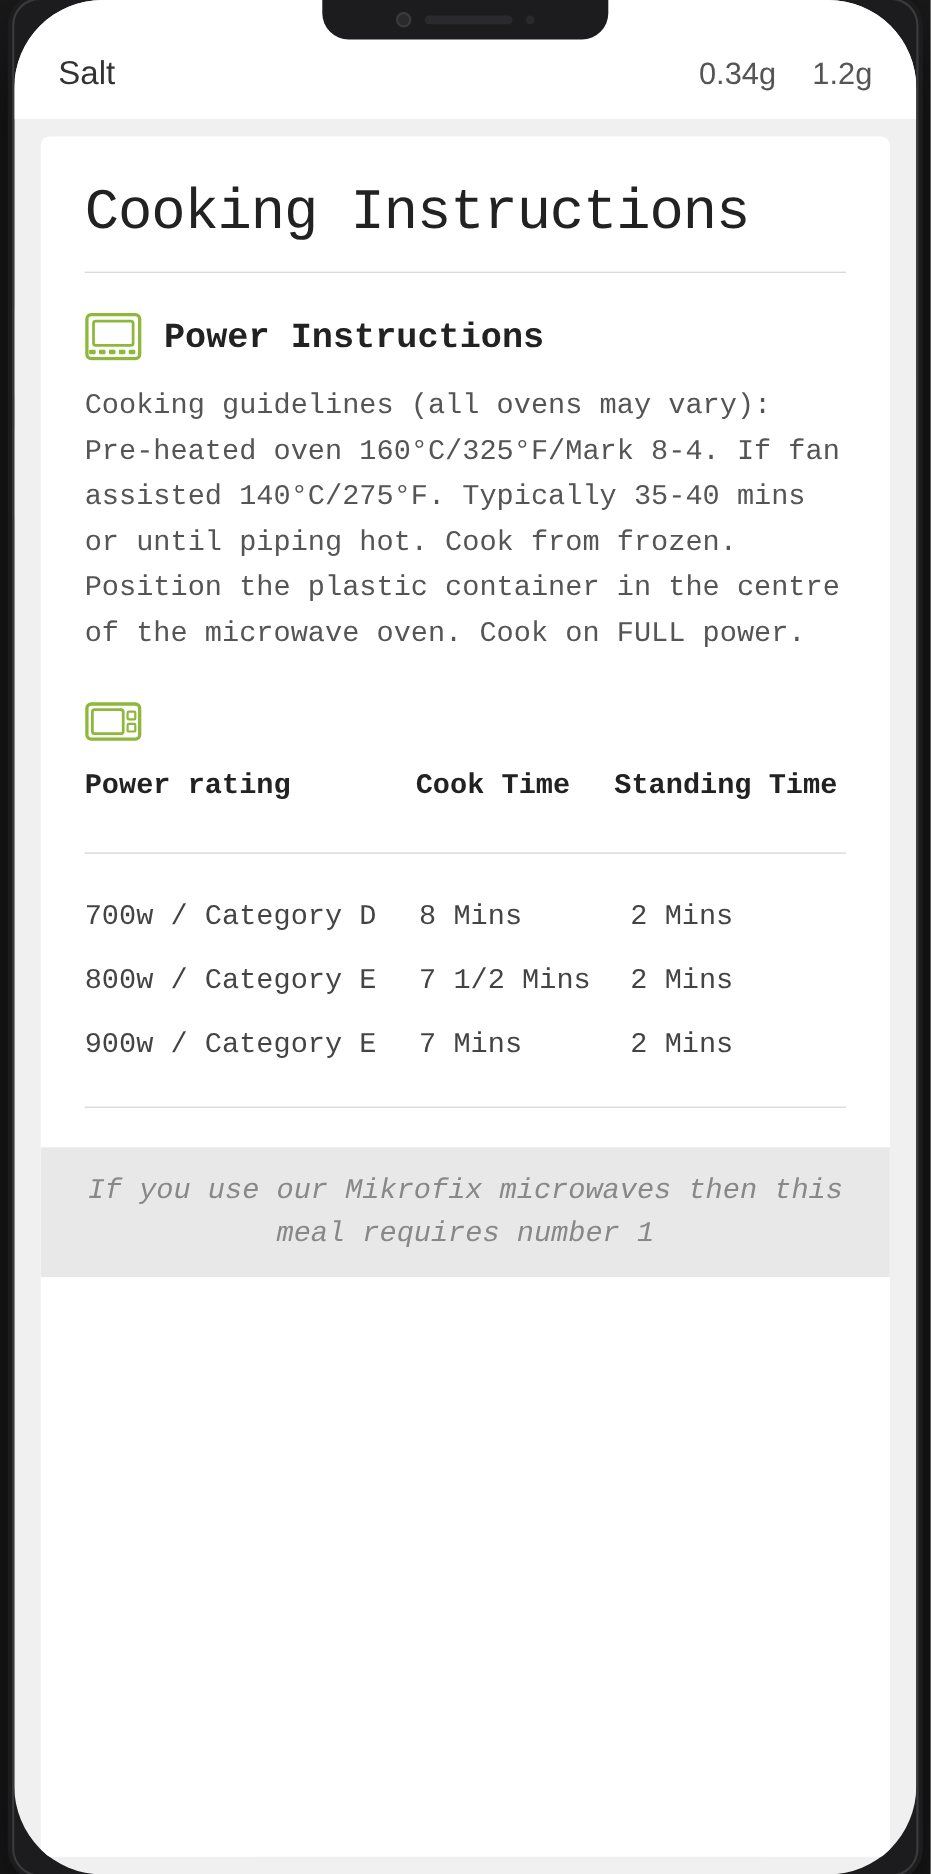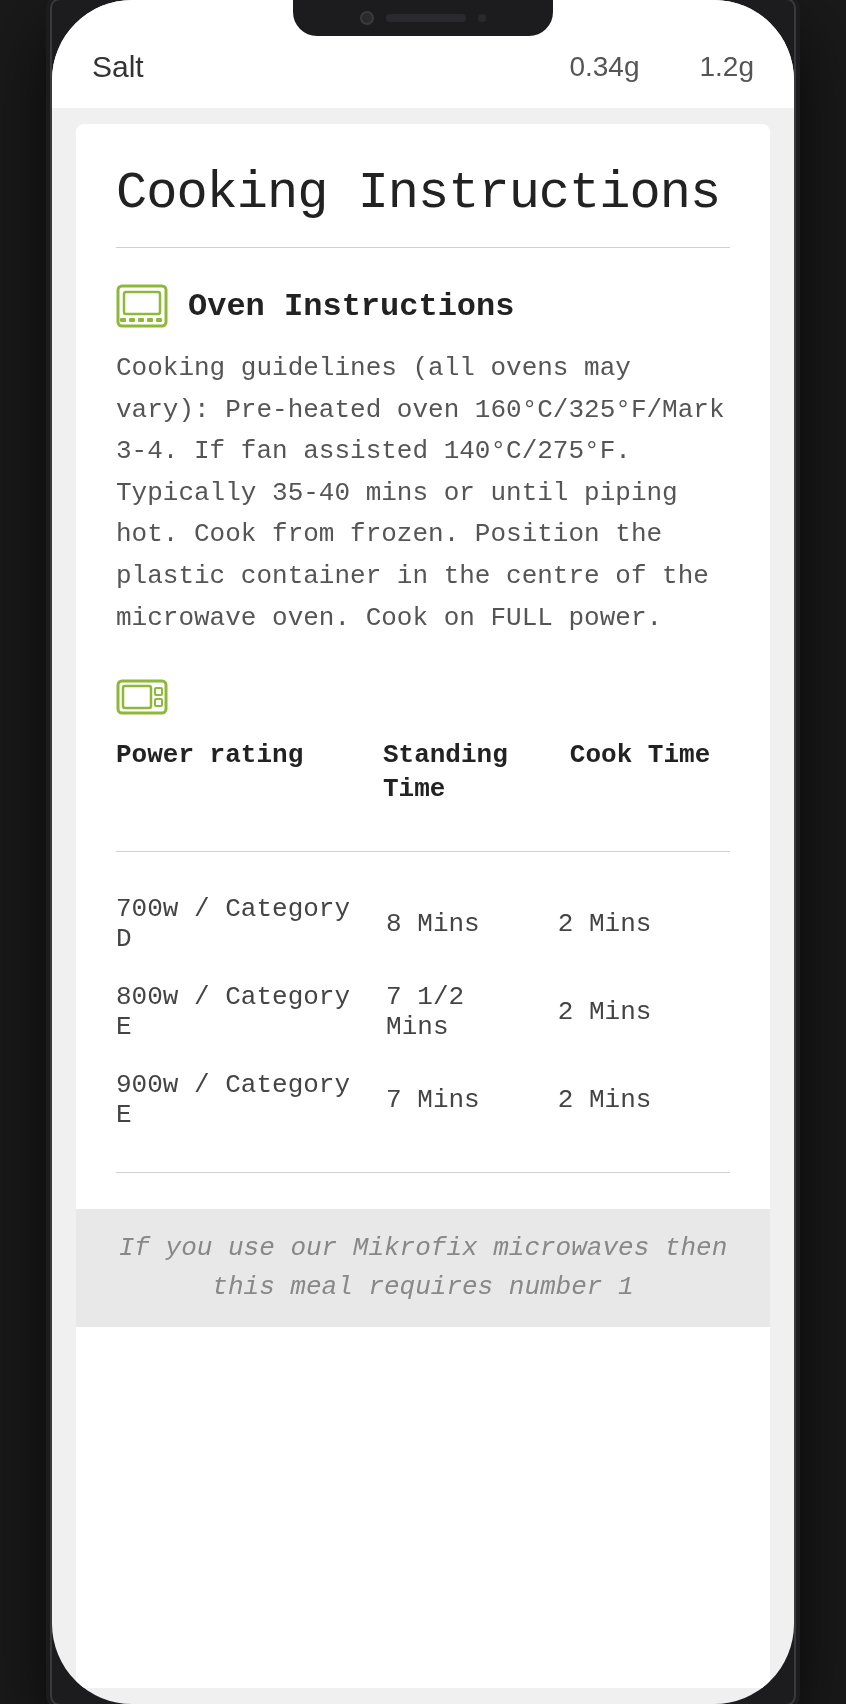--- a/index.html
+++ b/index.html
@@ -7,24 +7,24 @@
     body {
       background: #1a1a1a;
       display: flex;
       justify-content: center;
       align-items: center;
       min-height: 100vh;
       font-family: -apple-system, BlinkMacSystemFont, 'Helvetica Neue', Arial, sans-serif;
     }
 
     .phone-frame {
-      width: 742px;
+      width: 820px;
       height: 1704px;
       background: #1c1c1e;
-      border-radius: 8px;
+      border-radius: 23px;
       position: relative;
       box-shadow:
         0 0 0 2px #3a3a3a,
         0 0 0 6px #1c1c1e,
         0 30px 80px rgba(0,0,0,0.8);
       overflow: hidden;
       display: flex;
       flex-direction: column;
     }
 
@@ -132,21 +132,21 @@
       border-bottom: none;
     }
 
     .top-partial-label {
       font-size: 30px;
       color: #333;
     }
 
     .top-partial-values {
       display: flex;
-      gap: 60px;
+      gap: 33px;
     }
 
     .top-partial-val {
       font-size: 28px;
       color: #555;
     }
 
     
     .main-card {
       background: #fff;
@@ -302,40 +302,40 @@
           <div class="instruction-header">
             <svg class="oven-icon" viewBox="0 0 52 44" fill="none" xmlns="http://www.w3.org/2000/svg">
               <rect x="2" y="2" width="48" height="40" rx="4" stroke="#8db83a" stroke-width="3" fill="none"></rect>
               <rect x="8" y="8" width="36" height="22" rx="2" stroke="#8db83a" stroke-width="2.5" fill="none"></rect>
               <rect x="4" y="34" width="6" height="4" rx="1" fill="#8db83a"></rect>
               <rect x="13" y="34" width="6" height="4" rx="1" fill="#8db83a"></rect>
               <rect x="22" y="34" width="6" height="4" rx="1" fill="#8db83a"></rect>
               <rect x="31" y="34" width="6" height="4" rx="1" fill="#8db83a"></rect>
               <rect x="40" y="34" width="6" height="4" rx="1" fill="#8db83a"></rect>
             </svg>
-            <span class="instruction-title">Oven Instructions</span>
+            <span class="instruction-title">Power Instructions</span>
           </div>
-          <p class="instruction-text">Cooking guidelines (all ovens may vary): Pre-heated oven 160°C/325°F/Mark 3-4. If fan assisted 140°C/275°F. Typically 35-40 mins or until piping hot. Cook from frozen. Position the plastic container in the centre of the microwave oven. Cook on FULL power.</p>
+          <p class="instruction-text">Cooking guidelines (all ovens may vary): Pre-heated oven 160°C/325°F/Mark 8-4. If fan assisted 140°C/275°F. Typically 35-40 mins or until piping hot. Cook from frozen. Position the plastic container in the centre of the microwave oven. Cook on FULL power.</p>
         </div>
 
         <div class="instruction-block">
           <div class="instruction-header">
             <svg class="microwave-icon" viewBox="0 0 52 44" fill="none" xmlns="http://www.w3.org/2000/svg">
               <rect x="2" y="6" width="48" height="32" rx="4" stroke="#8db83a" stroke-width="3" fill="none"></rect>
               <rect x="7" y="11" width="28" height="22" rx="2" stroke="#8db83a" stroke-width="2.5" fill="none"></rect>
               <rect x="39" y="13" width="7" height="7" rx="1" stroke="#8db83a" stroke-width="2" fill="none"></rect>
               <rect x="39" y="24" width="7" height="7" rx="1" stroke="#8db83a" stroke-width="2" fill="none"></rect>
             </svg>
           </div>
 
           <div class="micro-table">
             <div class="table-header-row">
               <div class="table-header-cell col-power">Power rating</div>
+              <div class="table-header-cell col-cook">Cook Time</div>
               <div class="table-header-cell col-standing">Standing Time</div>
-              <div class="table-header-cell col-cook">Cook Time</div>
             </div>
 
             <div class="divider-thin"></div>
 
             <div class="table-data-row">
               <div class="table-data-cell col-power">700w / Category D</div>
               <div class="table-data-cell col-cook">8 Mins</div>
               <div class="table-data-cell col-standing">2 Mins</div>
             </div>
 

